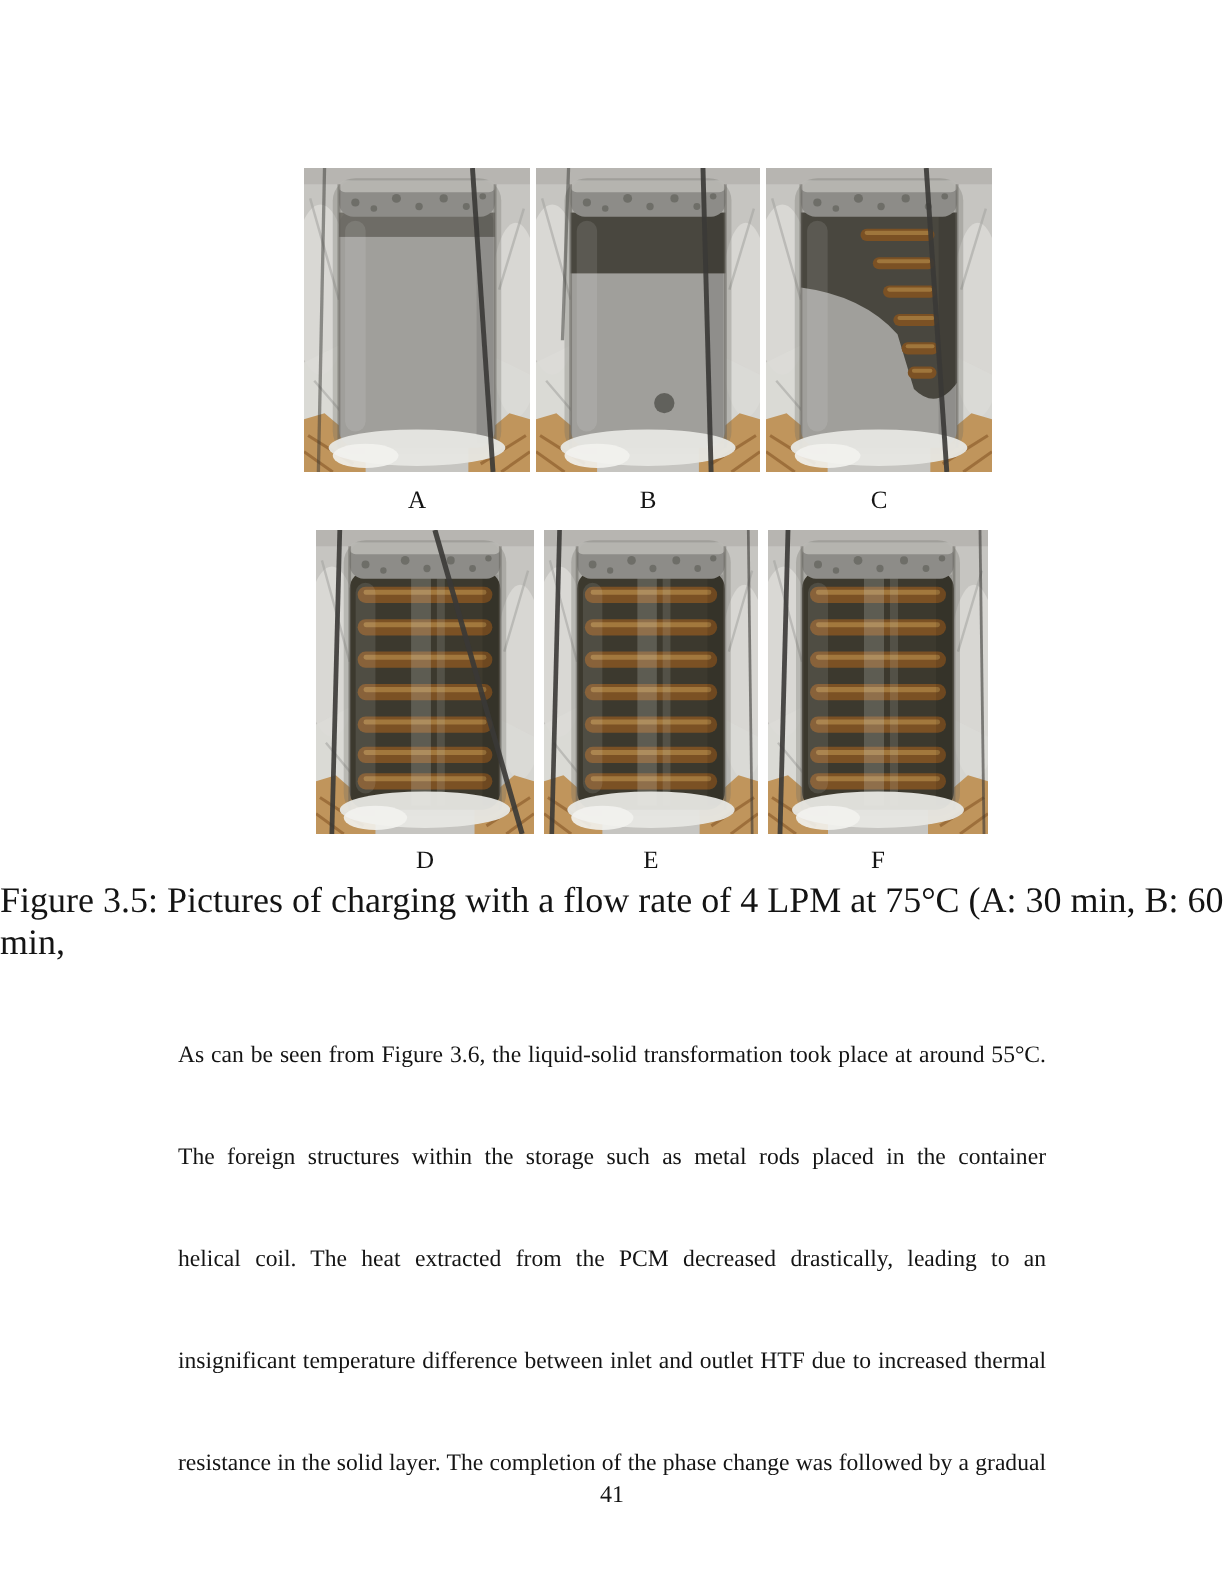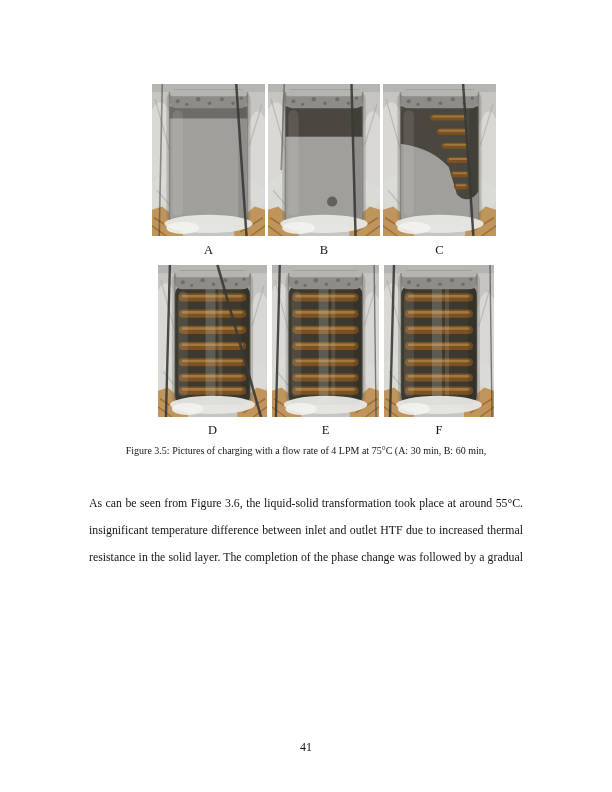--- a/index.html
+++ b/index.html
@@ -28,34 +28,35 @@
   .photo svg{width:100%;height:100%;display:block;}
   .plabel{
     height:29px;line-height:29px;
     text-align:center;
     font-size:12.5px;
   }
   .row2 .plabel{height:27px;line-height:27px;}
   
   .caption{
     position:absolute;left:0;right:0;top:440px;
-    text-align:center;
-    font-size:10px;line-height:21px;
+    text-align:left;
+    font-size:18px;line-height:21px;
   }
   
   .body-par{
     position:absolute;left:89px;width:434px;top:490px;
     font-size:11.8px;
   }
   .tline{
     height:27px;line-height:27px;
     overflow:hidden;
     text-align:justify;
     text-align-last:justify;
     white-space:normal;
+    margin-top:24px;
   }
   
   .pageno{
     position:absolute;left:0;right:0;top:740px;
     text-align:center;
     font-size:12px;
   }
 </style>
 </head>
 <body>
@@ -347,19 +348,21 @@
       </div>
     </div>
   </div>
 
   <div class="caption">
     <div>Figure 3.5: Pictures of charging with a flow rate of 4 LPM at 75°C (A: 30 min, B: 60 min,</div>
   </div>
 
   <div class="body-par">
     <div class="tline">As can be seen from Figure 3.6, the liquid-solid transformation took place at around 55°C.</div>
+    <div class="tline">The foreign structures within the storage such as metal rods placed in the container</div>
+    <div class="tline">helical coil. The heat extracted from the PCM decreased drastically, leading to an</div>
     <div class="tline">insignificant temperature difference between inlet and outlet HTF due to increased thermal</div>
     <div class="tline">resistance in the solid layer. The completion of the phase change was followed by a gradual</div>
   </div>
 
   <div class="pageno">41</div>
 
 </div>
 
 </body></html>

